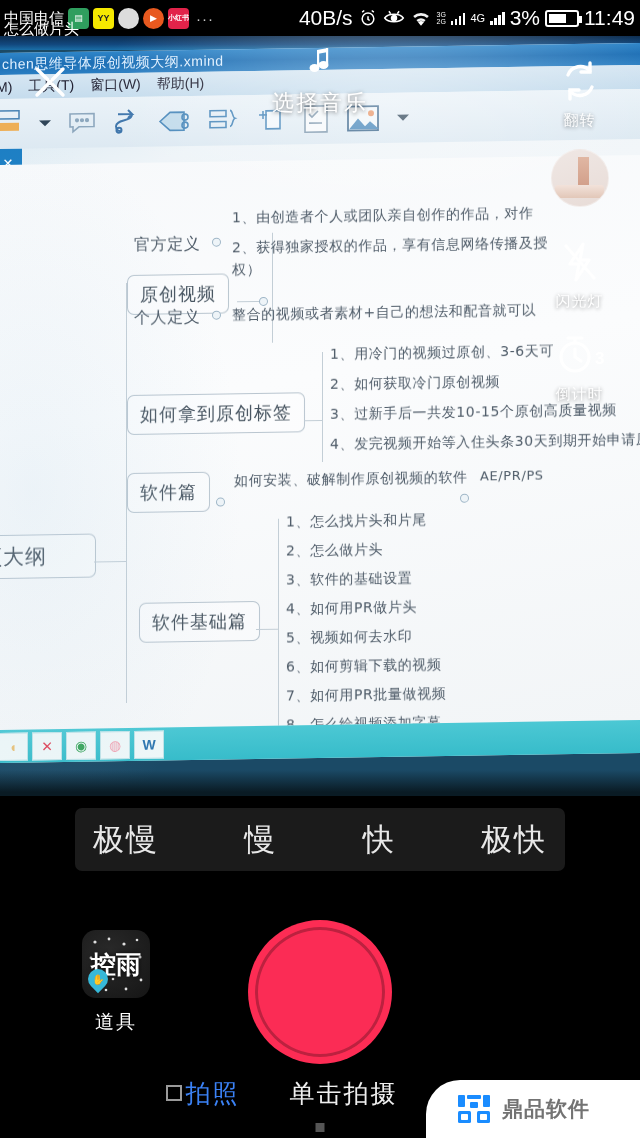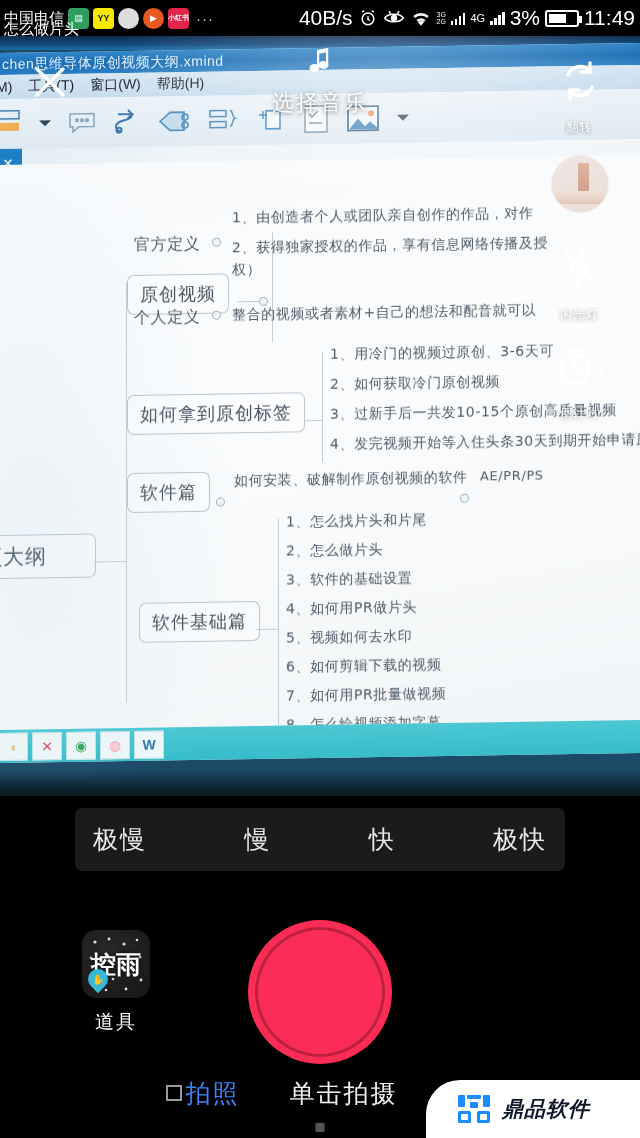--- a/index.html
+++ b/index.html
@@ -123,21 +123,21 @@
     position:absolute; left:30px; top:62px; width:40px; height:40px; z-index:31;
   }
 
   
   .rail{
     position:absolute; right:8px; top:56px; width:105px; z-index:32;
     display:flex; flex-direction:column; align-items:center;
   }
   .rail-item{ display:flex; flex-direction:column; align-items:center; margin-bottom:19px;}
   .rail-label{
-    font-size:12px; color:#fff; margin-top:13px; letter-spacing:1px;
+    font-size:15px; color:#fff; margin-top:5px; letter-spacing:1px;
     text-shadow:0 1px 4px rgba(0,0,0,.5); opacity:.95;
   }
   .rail-ico{ width:50px; height:50px; display:flex; align-items:center; justify-content:center;}
   .beauty-thumb{
     width:58px; height:58px; border-radius:50%; overflow:hidden;
     background:linear-gradient(160deg,#efe7e4 0%,#e8dcd7 100%);
     position:relative; border:1px solid rgba(255,255,255,.35);
   }
   .beauty-thumb .tower{
     position:absolute; left:50%; top:12%; width:11px; height:62%;
@@ -149,21 +149,21 @@
     background:linear-gradient(180deg,#f2e2da,#e2c7b8); border-radius:3px;
   }
 
   
   .speedbar{
     position:absolute; left:75px; top:808px; width:490px; height:63px;
     background:#1b1b1b; border-radius:7px; display:flex; align-items:center;
     justify-content:space-between; z-index:40; padding:0 14px;
   }
   .speed-opt{
-    font-size:25px; color:#e8e8e8; letter-spacing:2px; padding:6px 4px;
+    font-size:31px; color:#e8e8e8; letter-spacing:2px; padding:6px 4px;
     border-radius:5px; white-space:nowrap;
   }
   .speed-opt.active{
     background:#f0f0f0; color:#1b1b1b; padding:9px 18px; border-radius:7px;
   }
 
   
   .shutter-row{
     position:absolute; left:0; top:915px; width:640px; height:150px; z-index:40;
   }
@@ -227,21 +227,21 @@
     width:9px; height:9px; background:#555;
   }
 
   
   .watermark{
     position:absolute; right:0; bottom:0; width:214px; height:58px;
     background:#fff; border-top-left-radius:34px; border-bottom-left-radius:0;
     display:flex; align-items:center; gap:10px; padding-left:30px; z-index:55;
   }
   .wm-logo{ width:36px; height:32px; flex:0 0 auto;}
-  .wm-text{ color:#0f172a; font-size:21px; letter-spacing:1px; font-weight:bold;font-style:italic;}
+  .wm-text{ color:#737373; font-size:21px; letter-spacing:1px; font-weight:bold;}
 </style>
 </head>
 <body>
 
 <div class="statusbar">
   <div class="carrier">
     <span class="l1">中国电信</span>
     <span class="l2">怎么做片头</span>
   </div>
   <div class="sb-apps">

